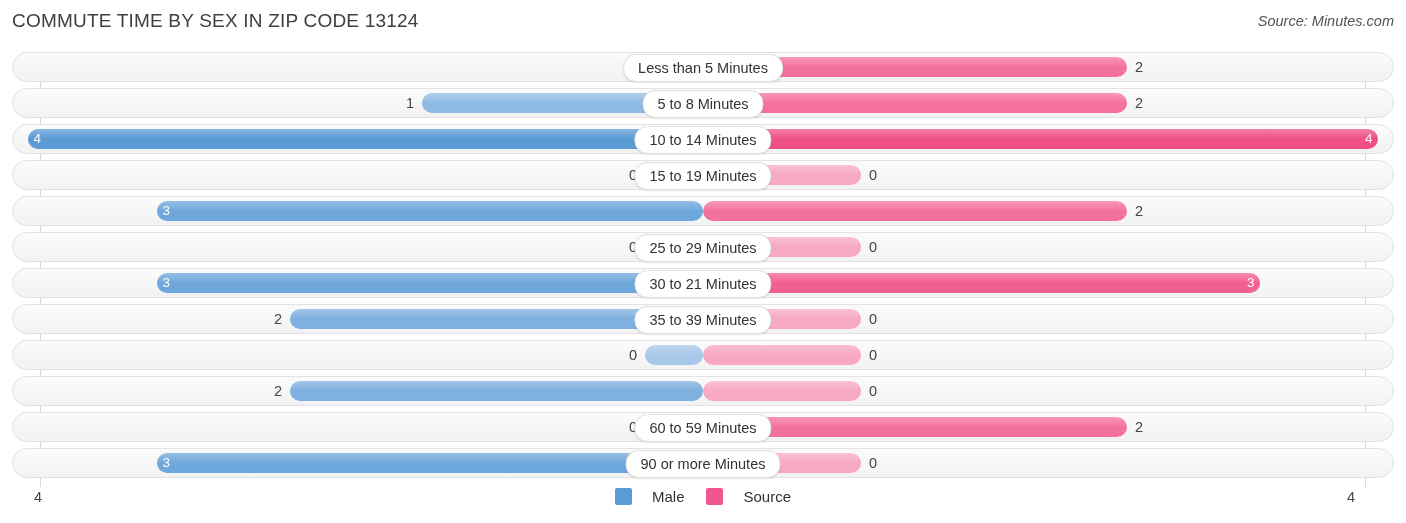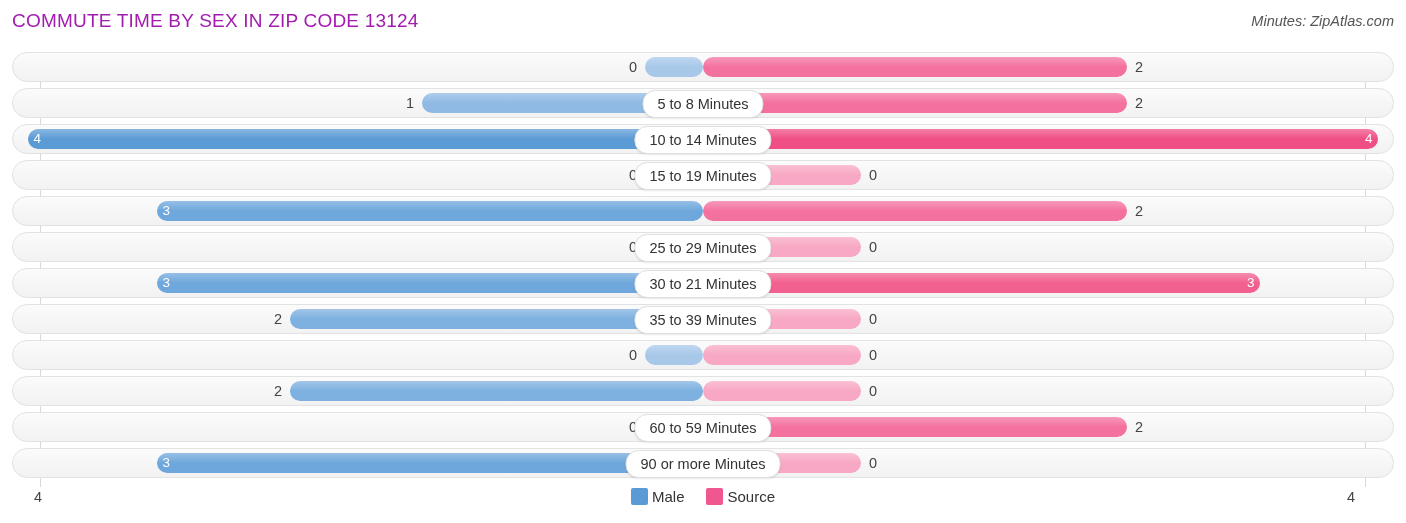--- a/index.html
+++ b/index.html
@@ -7,21 +7,21 @@
     width:1406px;height:523px;
     background:#ffffff;
     font-family:"Liberation Sans","DejaVu Sans",sans-serif;
     overflow:hidden;
   }
   .chart{position:relative;width:1406px;height:523px;}
 
   
   .title{
     position:absolute;left:12px;top:10px;
-    font-size:19px;letter-spacing:.2px;color:#a21caf;
+    font-size:19px;letter-spacing:.2px;color:#404040;
     white-space:nowrap;
   }
   .source{
     position:absolute;right:12px;top:13px;
     font-size:14.5px;font-style:italic;color:#555;
     white-space:nowrap;
   }
 
   
   .plot{
@@ -95,46 +95,47 @@
     position:absolute;top:489px;
     font-size:14.5px;color:#444;
   }
   .axis-label.left {left:34px;}
   .axis-label.right{left:1347px;}
 
   .legend{
     position:absolute;left:0;right:0;top:488px;
     display:flex;justify-content:center;align-items:center;gap:22px;
   }
-  .legend-item{display:flex;align-items:center;gap:4px;justify-content:center;}
+  .legend-item{display:flex;align-items:center;gap:20px;justify-content:center;}
   .swatch{width:17px;height:17px;border-radius:2px;display:block;}
   .legend-text{font-size:15px;color:#333;}
 </style>
 </head>
 <body>
 
 <div class="chart">
 
   <div class="title">COMMUTE TIME BY SEX IN ZIP CODE 13124</div>
-  <div class="source">Minutes: ZipAtlas.com</div>
+  <div class="source">Source: Minutes.com</div>
 
   <div class="plot">
     <div class="axis-line axis-left"></div>
     <div class="axis-line axis-right"></div>
     <div id="rows-host">
         <div class="row" style="top: 0px;">
           <div class="track"></div>
           <div class="bar male" style="width: 58px; background: rgb(168, 200, 234);">
             <div class="bar-shine"></div>
           </div>
           <div class="val-out male" style="right: 757px; width: 40px;">0</div>
           <div class="bar female" style="width: 424px; background: rgb(244, 113, 159);">
             <div class="bar-shine"></div>
           </div>
           <div class="val-out female" style="left: 1123px; width: 40px;">2</div>
+          <div class="pill">Less than 5 Minutes</div>
         </div>
         <div class="row" style="top: 36px;">
           <div class="track"></div>
           <div class="bar male" style="width: 281px; background: rgb(143, 186, 228);">
             <div class="bar-shine"></div>
           </div>
           <div class="val-out male" style="right: 980px; width: 40px;">1</div>
           <div class="bar female" style="width: 424px; background: rgb(244, 113, 159);">
             <div class="bar-shine"></div>
           </div>

